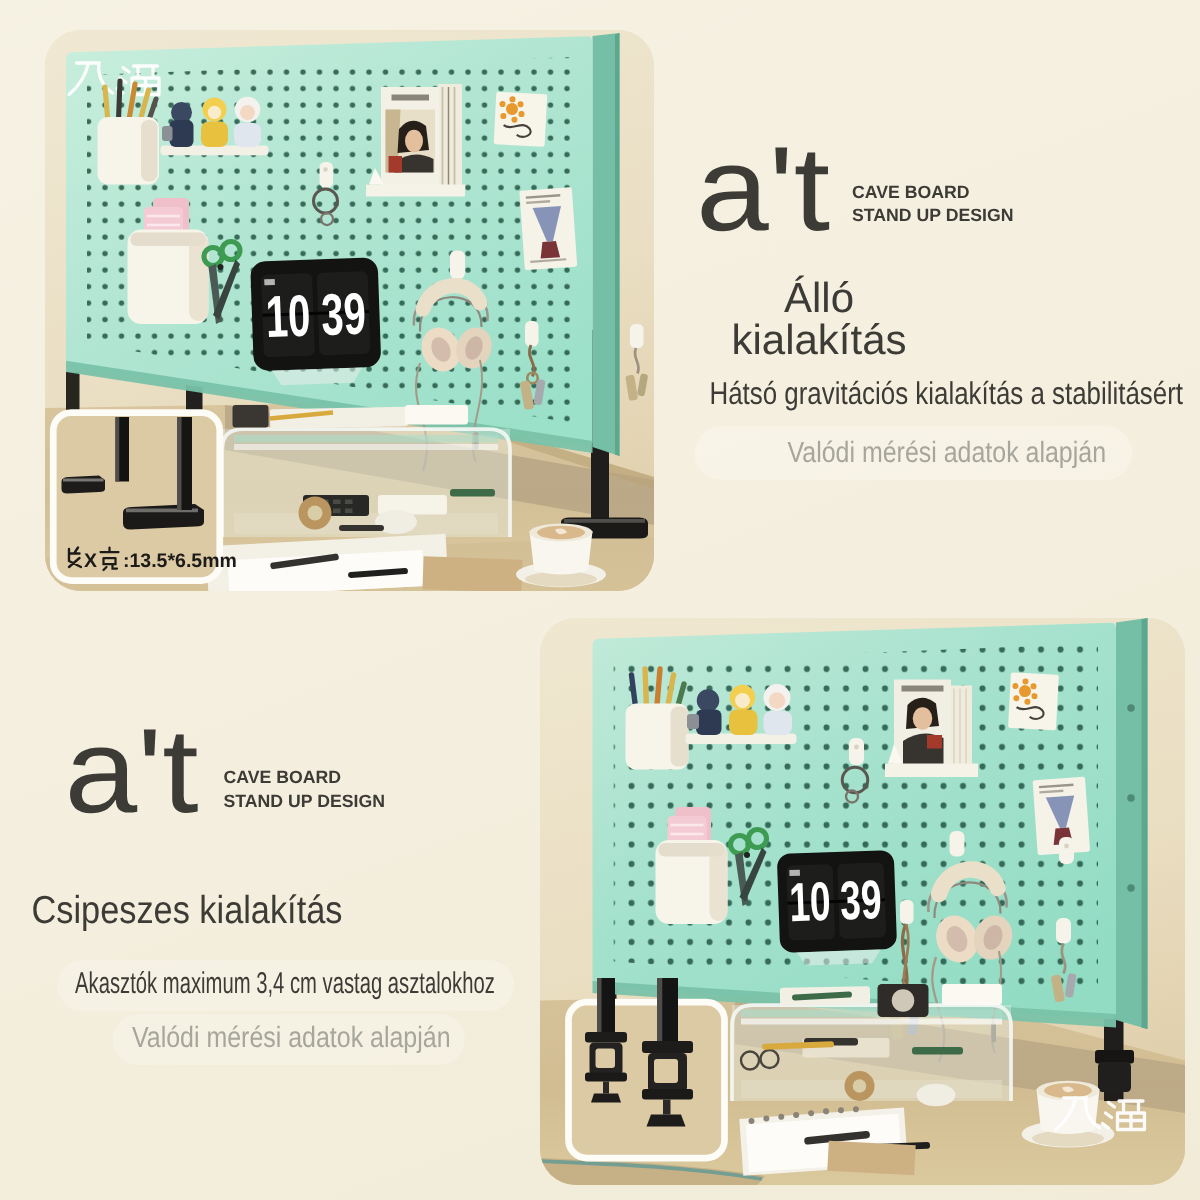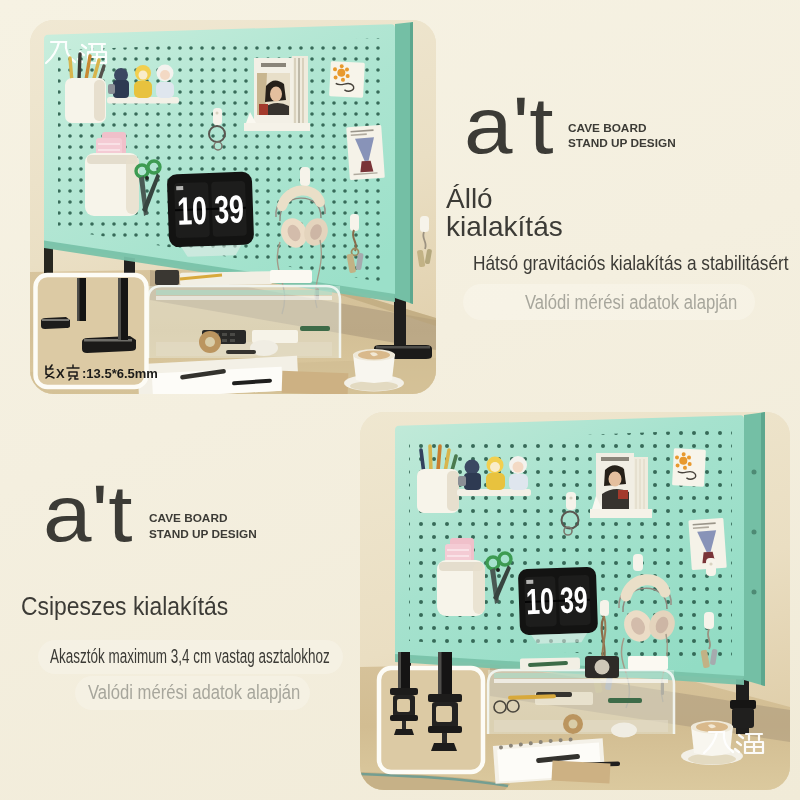--- a/index.html
+++ b/index.html
@@ -545,21 +545,21 @@
 <rect x="82" y="321" width="5" height="10" fill="#2a2928"></rect>
 <path d="M74,331 L94,331 L97,339 L71,339 Z" fill="#1d1c1b"></path>
 </g>
 </svg>
 </div>
 
 <div class="abs dark" style="left:464px;top:86px;font-size:80px;letter-spacing:0px;line-height:80px;transform:scaleX(1.09);transform-origin:left center;">a't</div>
 
 <div class="abs dark" style="left:568px;top:121px;font-size:11.8px;font-weight:bold;line-height:14.5px;">CAVE BOARD<br>STAND UP DESIGN</div>
 
-<div class="abs dark" style="left:446px;top:184.5px;width:200px;font-size:28px;line-height:28.5px;">Álló<br>kialakítás</div>
+<div class="abs dark" style="left:446px;top:184.5px;width:200px;text-align:center;font-size:28px;line-height:28.5px;">Álló<br>kialakítás</div>
 
 <div class="abs dark" style="left:473px;top:251px;font-size:21px;white-space:nowrap;transform:scaleX(0.822);transform-origin:left center;">Hátsó gravitációs kialakítás a stabilitásért</div>
 
 <div class="abs" style="left:463px;top:284px;width:292px;height:36px;border-radius:18px;background:rgba(252,250,243,0.38);"></div>
 
 <div class="abs gray" style="left:525px;top:291px;font-size:19.5px;white-space:nowrap;transform:scaleX(0.853);transform-origin:left center;">Valódi mérési adatok alapján</div>
 
 <div class="abs dark" style="left:43px;top:474px;font-size:80px;letter-spacing:0px;line-height:80px;transform:scaleX(1.09);transform-origin:left center;">a't</div>
 
 <div class="abs dark" style="left:149px;top:510px;font-size:11.8px;font-weight:bold;line-height:16px;">CAVE BOARD<br>STAND UP DESIGN</div>

